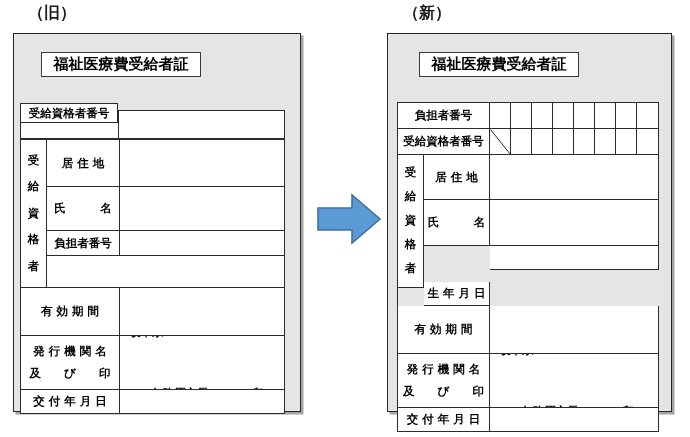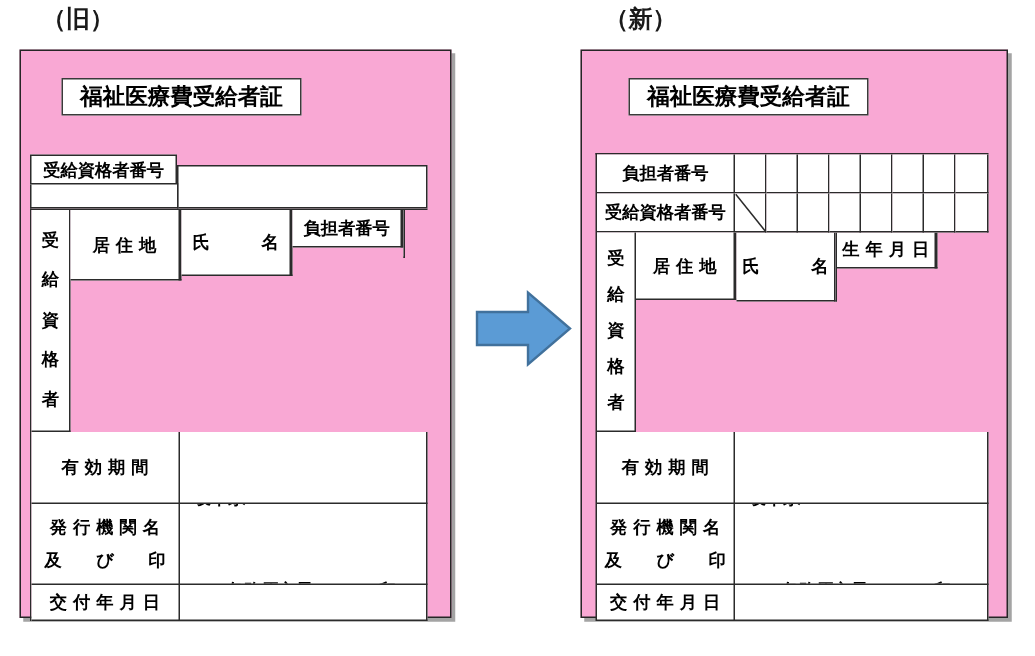--- a/index.html
+++ b/index.html
@@ -20,21 +20,21 @@
     font-weight:700;
     letter-spacing:0px;
     line-height:1;
     color:#1a1a1a;
     white-space:nowrap;
   }
 
   
   .card{
     position:absolute;
-    background:#f9a8d4;
+    background:#e5e5e5;
     border:1.5px solid #262626;
     box-sizing:border-box;
     box-shadow:2.5px 2.5px 0 rgba(90,90,90,.55);
   }
 
   
   .title-plate{
     position:absolute;
     border:1px solid #3a3a3a;
     box-sizing:border-box;
@@ -80,21 +80,21 @@
     align-items:center;
     justify-content:space-evenly;
     font-weight:700;
     font-size:11.5px;
     line-height:1;
     background:#fff;
   }
   .vcol span{display:block;}
 
   
-  .stack{display:flex;flex-direction:row;flex:1 1 auto;}
+  .stack{display:flex;flex-direction:column;flex:1 1 auto;}
 
   
   .numcell{
     box-sizing:border-box;
     border-right:1px solid #2b2b2b;
     border-bottom:1px solid #2b2b2b;
     background:#fff;
     position:relative;
   }
   .slash{
@@ -272,21 +272,21 @@
             <div class="cell lbl" style="width:66px;height:45px;">居 住 地</div>
             <div class="cell blank" style="flex:1;height:45px;"></div>
           </div>
 
           <div class="row">
             <div class="cell lbl" style="width:66px;height:46px;">氏　　　名</div>
             <div class="cell blank" style="flex:1;height:46px;"></div>
           </div>
 
           <div class="row">
-            <div class="cell lbl" style="width:66px;height:24px;">生 年 月 日</div>
+            <div class="cell lbl" style="width:66px;height:24px;margin-top:36px;">生 年 月 日</div>
             <div class="cell blank" style="flex:1;height:24px;"></div>
           </div>
         </div>
       </div>
 
       <div class="row">
         <div class="cell lbl" style="width:92px;height:48px;">有 効 期 間</div>
         <div class="cell blank" style="flex:1;height:48px;"></div>
       </div>
 

